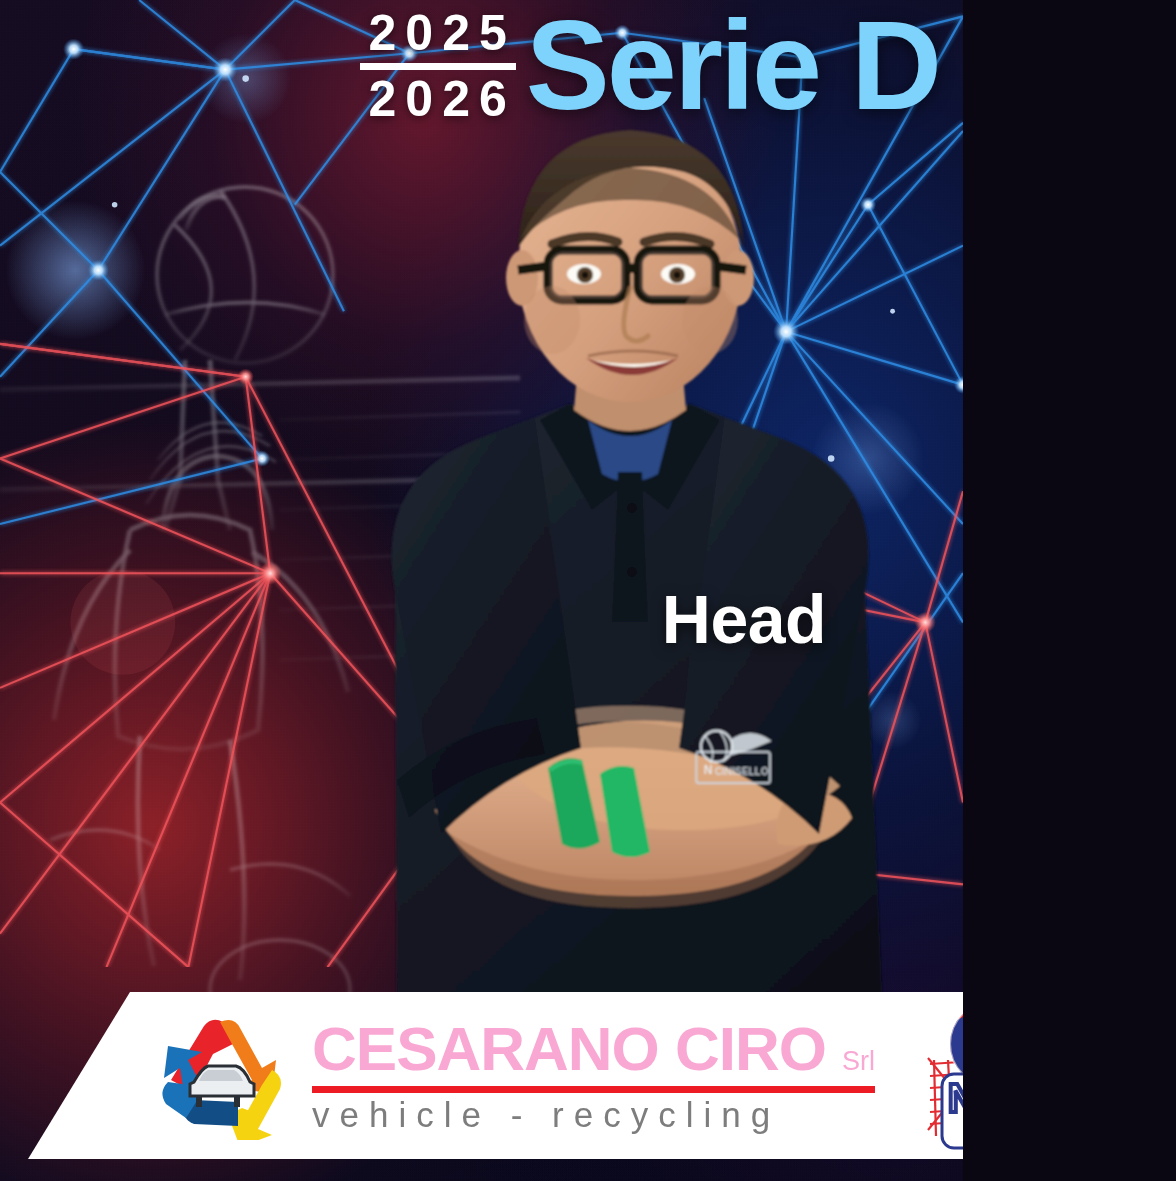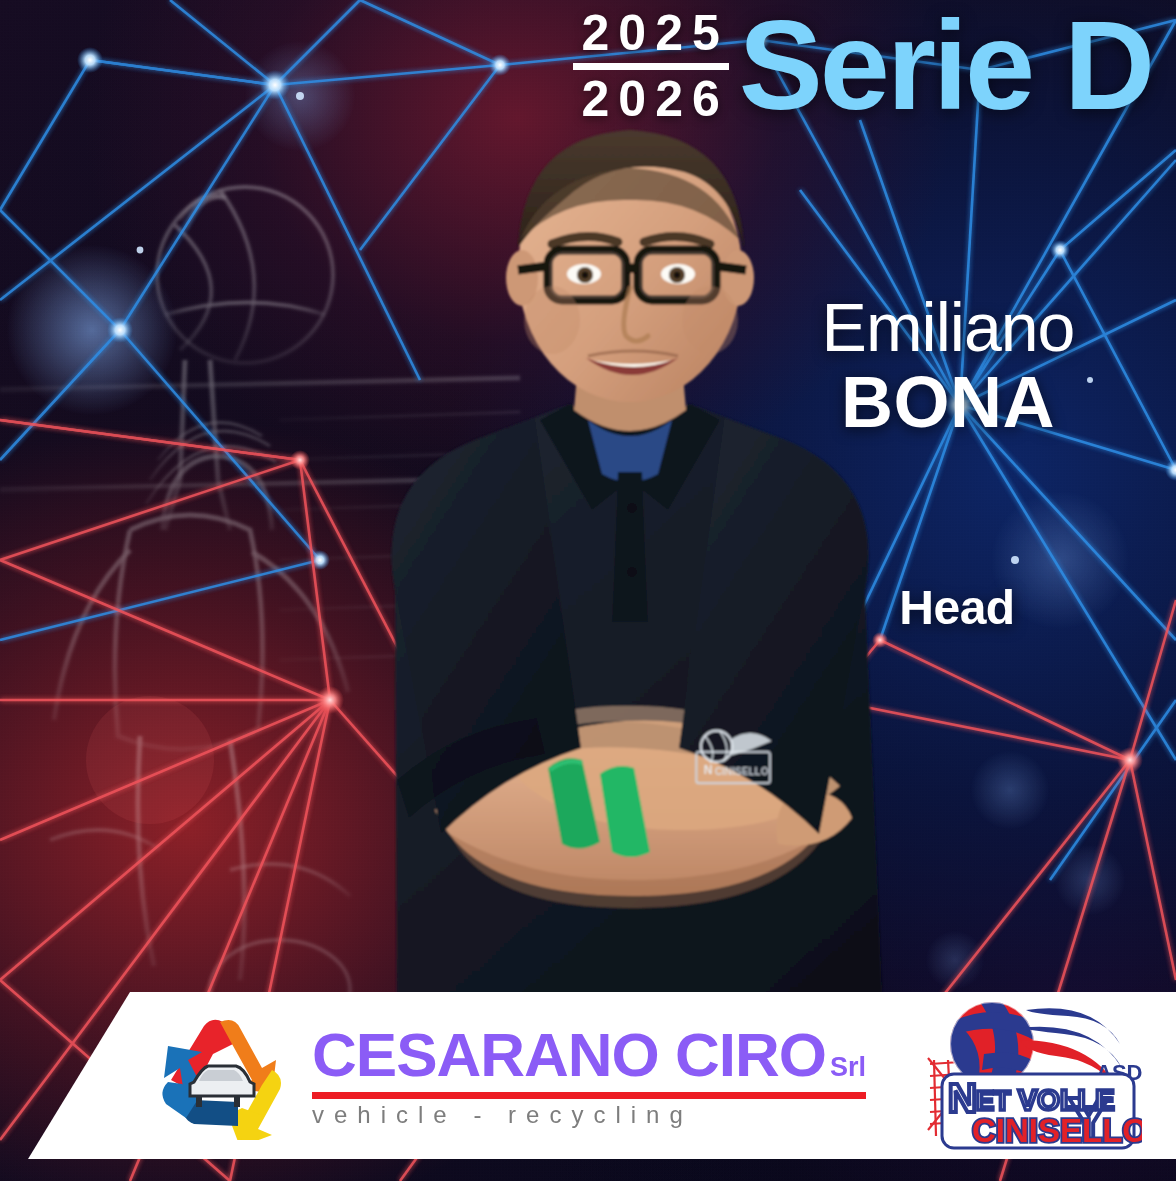--- a/index.html
+++ b/index.html
@@ -4,21 +4,21 @@
 <style>
   * { margin:0; padding:0; box-sizing:border-box; }
   html, body {
     width:1176px; height:1181px;
     background:#0a0612;
     font-family:"Liberation Sans", sans-serif;
     overflow:hidden;
   }
   #poster {
     position:relative;
-    width:1176px; height:1181px;
+    width:963px; height:1181px;
     overflow:hidden;
     background:#120a18;
   }
 
   
   .bg-base {
     position:absolute; inset:0;
     background:
       radial-gradient(ellipse 55% 48% at 16% 70%, rgba(150,34,40,0.92) 0%, rgba(96,22,34,0.62) 42%, rgba(30,10,26,0.15) 72%, rgba(0,0,0,0) 100%),
       radial-gradient(ellipse 46% 40% at 44% 10%, rgba(118,26,48,0.80) 0%, rgba(58,16,42,0.45) 48%, rgba(0,0,0,0) 80%),
@@ -80,21 +80,21 @@
     color:#fff; z-index:40;
     text-shadow:0 3px 14px rgba(0,0,0,0.6);
   }
   .first-name { font-size:68px; font-weight:400; line-height:1.04; letter-spacing:-1px; }
   .last-name  { font-size:72px; font-weight:700; line-height:1.05; letter-spacing:0.5px; margin-top:2px;}
 
   .role-block {
     position:absolute; right:34px; top:580px;
     text-align:center; width:370px;
     color:#fff; z-index:40;
-    font-weight:700; font-size:48px; line-height:1.16;
+    font-weight:700; font-size:68px; line-height:1.16;
     letter-spacing:-0.5px;
     text-shadow:0 3px 14px rgba(0,0,0,0.6);
   }
 
   
   .coach { position:absolute; left:300px; top:120px; width:660px; height:900px; z-index:30; }
 
   
   .footer {
     position:absolute; left:0; bottom:22px; width:1176px; height:167px;
@@ -105,28 +105,28 @@
     background:#fff;
     clip-path:polygon(130px 0, 1176px 0, 1176px 167px, 28px 167px);
   }
   .sponsor {
     position:absolute; left:146px; top:20px;
     display:flex; align-items:center; gap:16px;
   }
   .sponsor-text { display:flex; flex-direction:column; }
   .sponsor-name {
     display:flex; align-items:baseline;
-    color:#8b5cf6; font-weight:700; font-size:62px; line-height:1;
+    color:#f9a8d4; font-weight:700; font-size:62px; line-height:1;
     letter-spacing:-1px;
     font-family:"Liberation Sans", sans-serif;
   }
-  .sponsor-suffix { font-size:27px; font-weight:700; margin-left:4px; letter-spacing:0; }
+  .sponsor-suffix { font-size:27px; font-weight:400; margin-left:16px; letter-spacing:0; }
   .sponsor-rule { height:7px; background:#ed1c24; margin:6px 0 3px; width:100%; }
   .sponsor-tag {
-    color:#7d7d7d; font-size:24px; font-weight:400;
+    color:#7d7d7d; font-size:35px; font-weight:400;
     letter-spacing:10px; line-height:1.1;
   }
   .club-logo { position:absolute; right:34px; top:6px; }
 </style>
 </head>
 <body>
 
 <div id="poster">
 
   <div class="bg-base"></div>
@@ -441,24 +441,20 @@
 
   <div class="header">
     <div class="season">
       <div class="yr">2025</div>
       <div class="bar"></div>
       <div class="yr">2026</div>
     </div>
     <div class="serie">Serie D</div>
   </div>
 
-  <div class="name-block">
-    <div class="first-name">Emiliano</div>
-    <div class="last-name">BONA</div>
-  </div>
 
   <div class="role-block">
     <div>Head</div>
   </div>
 
   <div class="footer">
     <div class="footer-bg"></div>
 
     <div class="sponsor">
       <svg width="150" height="128" viewBox="0 0 150 128">

